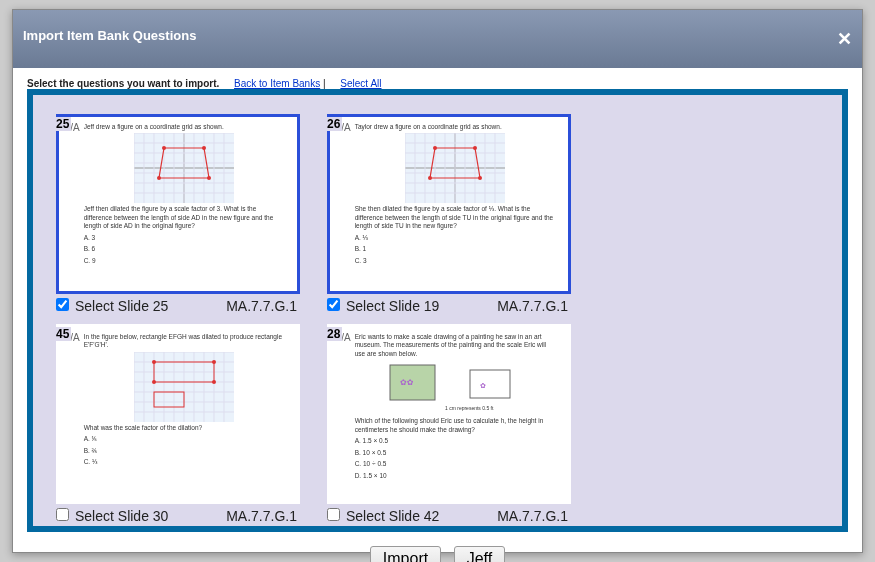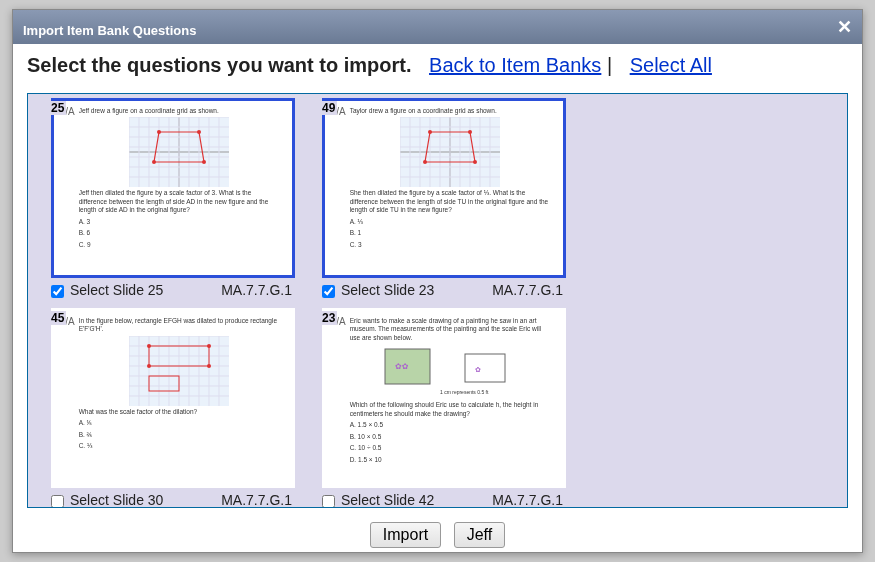--- a/index.html
+++ b/index.html
@@ -1,33 +1,33 @@
 <!DOCTYPE html>
 <html><head>
 <meta charset="utf-8">
 <style>
 * { box-sizing: border-box; margin: 0; padding: 0; }
 body { font-family: Arial, sans-serif; background: #ccc; width: 875px; height: 562px; overflow: hidden; }
 .modal { position: absolute; left: 12px; top: 9px; width: 851px; height: 544px; background: #fff; border: 1px solid #888; box-shadow: 0 2px 8px rgba(0,0,0,0.3); }
-.titlebar { background: linear-gradient(#8a99b3, #6a7a94); color: #fff; padding: 6px 10px; font-size: 13px; font-weight: bold; display: flex; justify-content: space-between; align-items: flex-end; }
+.titlebar { background: linear-gradient(#8a99b3, #6a7a94); color: #fff; padding: 18px 10px; font-size: 13px; font-weight: bold; display: flex; justify-content: space-between; align-items: flex-start; }
 .close-x { font-size: 18px; cursor: pointer; font-weight: bold; }
 .content { padding: 10px 14px 6px 14px; height: 470px; display: flex; flex-direction: column; }
-.header-row { margin-bottom: 16px; font-size: 20px; color: #222; }
+.header-row { margin-bottom: 0; font-size: 10px; color: #222; }
 .header-row .prompt { font-weight: bold; }
 .header-row a { color: #0033cc; text-decoration: underline; margin-left: 12px; cursor: pointer; }
-.scroll-area { flex: 1; border: 1px solid #0369a1; background: #dcd9ec; overflow-y: scroll; padding: 2px 4px; }
+.scroll-area { flex: 1; border: 6px solid #0369a1; background: #dcd9ec; overflow-y: scroll; padding: 17px 4px; }
 .grid { display: flex; flex-wrap: wrap; }
 .cell { width: 265px; margin: 2px 3px 2px 3px; }
 .num { position: absolute; font-size: 12px; font-weight: bold; color: #000; margin-left: -2px; margin-top: 3px; background: #dcd9ec; padding: 0 2px; z-index: 2; }
 .thumb-wrap { position: relative; padding-left: 16px; }
 .thumb { width: 244px; height: 180px; background: #fff; border: 3px solid #fff; font-size: 6px; color: #333; padding: 4px; overflow: hidden; line-height: 1.3; }
 .thumb.selected { border-color: #2b4fd9; }
 .thumb .na { font-size: 10px; color: #666; display: inline-block; vertical-align: top; margin-right: 4px; }
 .thumb .body { display: inline-block; width: 200px; vertical-align: top; }
-.select-row { padding: 4px 0 6px 16px; font-size: 14px; color: #222; display: flex; align-items: flex-end; }
+.select-row { padding: 4px 0 6px 16px; font-size: 14px; color: #222; display: flex; align-items: flex-start; }
 .select-row input { margin-right: 6px; }
 .select-row .std { margin-left: auto; margin-right: 8px; }
 .footer { text-align: center; padding: 8px 0 10px 0; }
 .footer button { font-size: 16px; padding: 3px 12px; margin: 0 4px; background: linear-gradient(#f6f6f6,#e2e2e2); border: 1px solid #999; border-radius: 3px; cursor: pointer; }
 svg.mini { display: block; margin: 2px auto; }
 .thumb .qtext { font-size: 6.5px; margin-top: 2px; }
 .thumb .choice { font-size: 6.5px; margin-top: 3px; }
 </style>
 </head>
 <body>
@@ -78,21 +78,21 @@
                   </svg><div class="qtext">Jeff then dilated the figure by a scale factor of 3. What is the difference between the length of side AD in the new figure and the length of side AD in the original figure?</div><div class="choice">A. 3</div><div class="choice">B. 6</div><div class="choice">C. 9</div></div></div>
             </div>
             <div class="select-row">
               <input type="checkbox" checked="" style="">
               <span>Select Slide 25</span>
               <span class="std">MA.7.7.G.1</span>
             </div>
           </div>
           <div class="cell">
             <div class="thumb-wrap">
-              <span class="num">49</span>
+              <span class="num">26</span>
               <div class="thumb selected"><span class="na">N/A</span><div class="body"><div class="qtext">Taylor drew a figure on a coordinate grid as shown.</div><svg class="mini" width="100" height="70">
                     <rect x="0" y="0" width="100" height="70" fill="#eaf2fb"></rect>
                     <line x1="50" y1="0" x2="50" y2="70" stroke="#999"></line>
                     <line x1="0" y1="35" x2="100" y2="35" stroke="#999"></line>
                     <line x1="0" y1="0" x2="0" y2="70" stroke="#dde"></line>
                     <line x1="10" y1="0" x2="10" y2="70" stroke="#dde"></line>
                     <line x1="20" y1="0" x2="20" y2="70" stroke="#dde"></line>
                     <line x1="30" y1="0" x2="30" y2="70" stroke="#dde"></line>
                     <line x1="40" y1="0" x2="40" y2="70" stroke="#dde"></line>
                     <line x1="50" y1="0" x2="50" y2="70" stroke="#dde"></line>
@@ -109,21 +109,21 @@
                     <line x1="0" y1="60" x2="100" y2="60" stroke="#dde"></line>
                     <polygon points="30,15 70,15 75,45 25,45" fill="none" stroke="#d33" stroke-width="1.2"></polygon>
                     <circle cx="30" cy="15" r="2" fill="#d33"></circle>
                     <circle cx="70" cy="15" r="2" fill="#d33"></circle>
                     <circle cx="75" cy="45" r="2" fill="#d33"></circle>
                     <circle cx="25" cy="45" r="2" fill="#d33"></circle>
                   </svg><div class="qtext">She then dilated the figure by a scale factor of ⅓. What is the difference between the length of side TU in the original figure and the length of side TU in the new figure?</div><div class="choice">A. ⅓</div><div class="choice">B. 1</div><div class="choice">C. 3</div></div></div>
             </div>
             <div class="select-row">
               <input type="checkbox" checked="" style="">
-              <span>Select Slide 23</span>
+              <span>Select Slide 19</span>
               <span class="std">MA.7.7.G.1</span>
             </div>
           </div>
           <div class="cell">
             <div class="thumb-wrap">
               <span class="num">45</span>
               <div class="thumb "><span class="na">N/A</span><div class="body"><div class="qtext">In the figure below, rectangle EFGH was dilated to produce rectangle E'F'G'H'.</div><svg class="mini" width="100" height="70">
                     <rect x="0" y="0" width="100" height="70" fill="#eaf2fb"></rect>
                     <line x1="0" y1="0" x2="0" y2="70" stroke="#dde"></line>
                     <line x1="10" y1="0" x2="10" y2="70" stroke="#dde"></line>
@@ -151,21 +151,21 @@
                   </svg><div class="qtext">What was the scale factor of the dilation?</div><div class="choice">A. ⅕</div><div class="choice">B. ⅖</div><div class="choice">C. ⅓</div></div></div>
             </div>
             <div class="select-row">
               <input type="checkbox" style="">
               <span>Select Slide 30</span>
               <span class="std">MA.7.7.G.1</span>
             </div>
           </div>
           <div class="cell">
             <div class="thumb-wrap">
-              <span class="num">23</span>
+              <span class="num">28</span>
               <div class="thumb "><span class="na">N/A</span><div class="body"><div class="qtext">Eric wants to make a scale drawing of a painting he saw in an art museum. The measurements of the painting and the scale Eric will use are shown below.</div><svg class="mini" width="140" height="55">
                     <rect x="5" y="5" width="45" height="35" fill="#b8d4a8" stroke="#666"></rect>
                     <text x="15" y="25" font-size="8" fill="#a6c">✿✿</text>
                     <rect x="85" y="10" width="40" height="28" fill="#fff" stroke="#666"></rect>
                     <text x="95" y="28" font-size="7" fill="#a6c">✿</text>
                     <text x="60" y="50" font-size="5" fill="#333">1 cm represents 0.5 ft</text>
                   </svg><div class="qtext">Which of the following should Eric use to calculate h, the height in centimeters he should make the drawing?</div><div class="choice">A. 1.5 × 0.5</div><div class="choice">B. 10 × 0.5</div><div class="choice">C. 10 ÷ 0.5</div><div class="choice">D. 1.5 × 10</div></div></div>
             </div>
             <div class="select-row">
               <input type="checkbox" style="">

